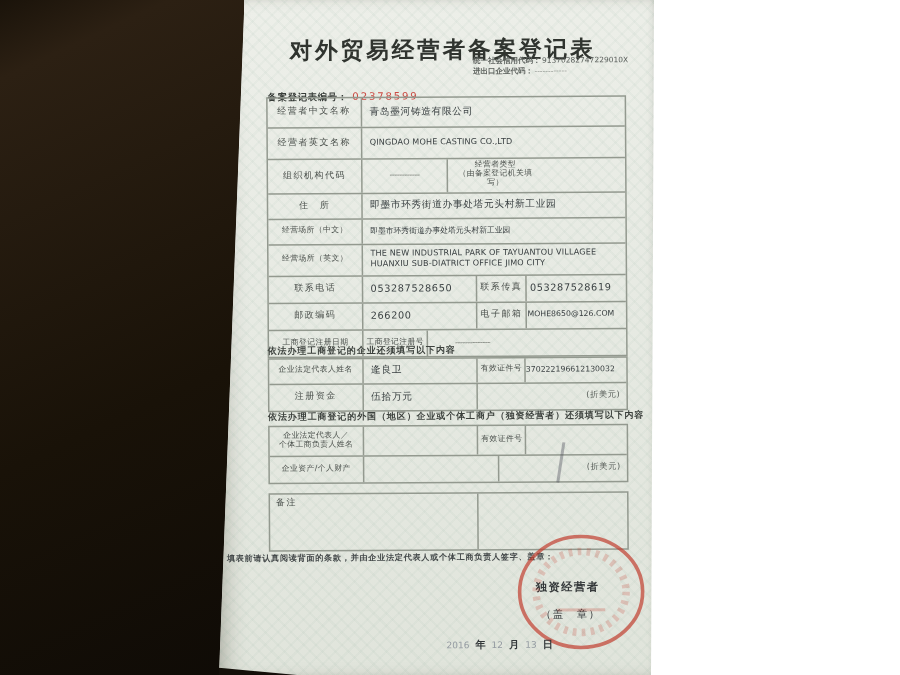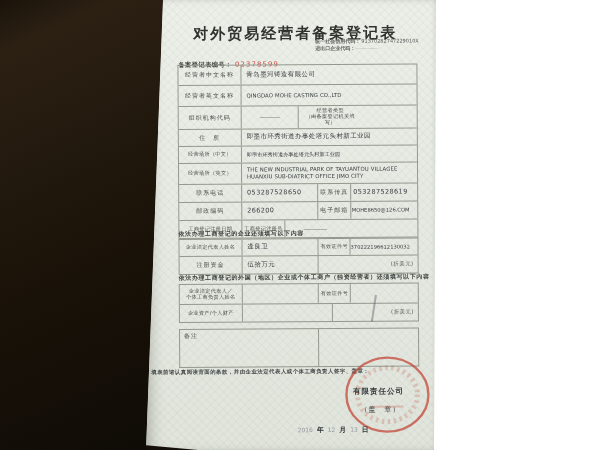--- a/index.html
+++ b/index.html
@@ -253,21 +253,21 @@
       <div class="row" style="height:37px">
         <div class="cell c58 remarks-label-cell">
             <span class="lbl">备注</span>
           </div>
         <div class="cell c42"></div>
       </div>
     </div>
 
     <div class="note">填表前请认真阅读背面的条款，并由企业法定代表人或个体工商负责人签字、盖章：</div>
 
-    <div class="authority">有限责任公司</div>
+    <div class="authority">独资经营者</div>
     <div class="stampword">（盖　章）</div>
 
     <svg class="seal" viewBox="0 0 92 84">
       <ellipse cx="46" cy="42" rx="41" ry="37" fill="none" stroke="#c03a2b" stroke-width="2.4" opacity="0.8"></ellipse>
       <ellipse cx="46" cy="42" rx="30" ry="27" fill="none" stroke="#c03a2b" stroke-width="5" stroke-dasharray="2.5 3.5" opacity="0.26"></ellipse>
       <line x1="30" y1="54" x2="62" y2="54" stroke="#c03a2b" stroke-width="2" opacity="0.3"></line>
     </svg>
 
     <div class="penmark"></div>
 

